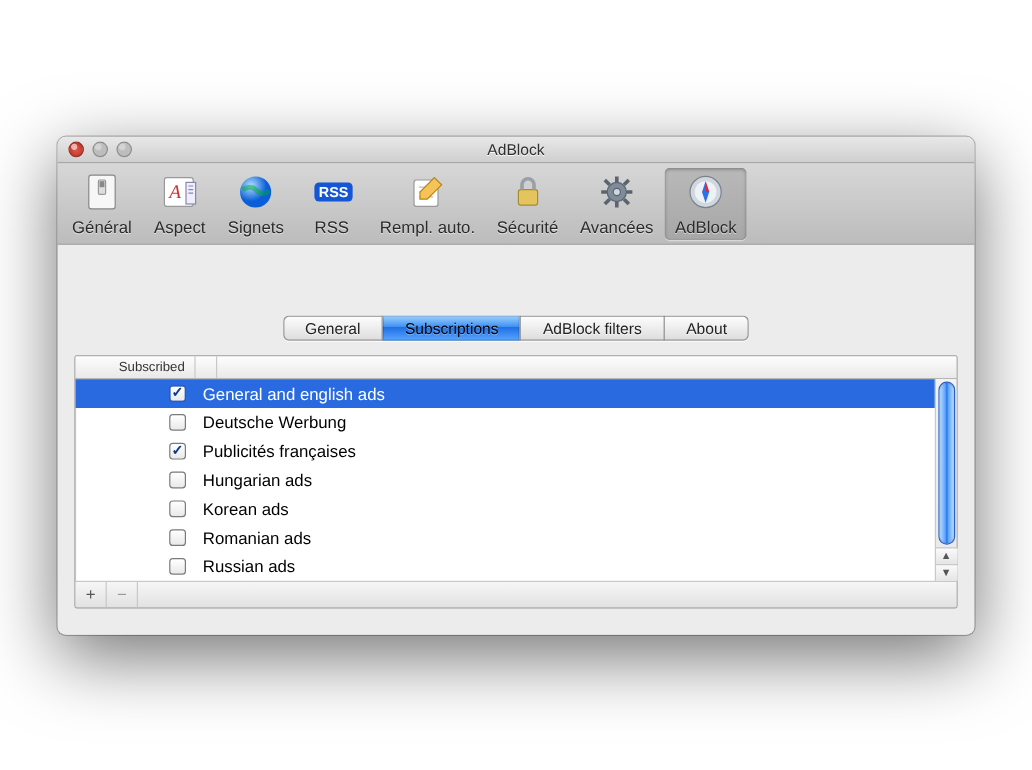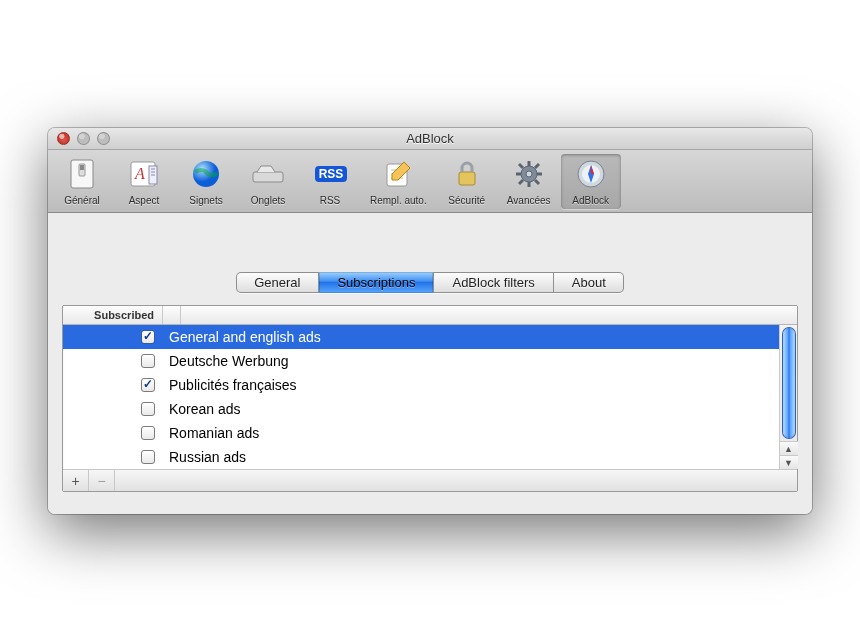--- a/index.html
+++ b/index.html
@@ -46,21 +46,21 @@
     border-radius: 4px; cursor: default;
     text-align: center;
   }
   .tb-item.selected {
     background: linear-gradient(#b9b9b9, #a7a7a7);
     box-shadow: inset 0 1px 3px rgba(0,0,0,0.35), 0 1px 0 rgba(255,255,255,0.4);
   }
   .tb-item .ico {
     width: 34px; height: 34px; display: flex; align-items: center; justify-content: center;
   }
-  .tb-item .lbl { font-size: 10px; color: #2b2b2b; text-shadow: 0 1px 0 rgba(255,255,255,0.6); margin-top: 4px; white-space: nowrap; }
+  .tb-item .lbl { font-size: 14px; color: #2b2b2b; text-shadow: 0 1px 0 rgba(255,255,255,0.6); margin-top: 4px; white-space: nowrap; }
 
   
   .pane {
     background: #ececec;
     padding: 16px 14px 22px 14px;
   }
 
   
   .segwrap { display: flex; justify-content: center; margin-bottom: 12px; }
   .seg {
@@ -90,21 +90,21 @@
   }
   .table-head {
     display: flex; font-size: 11px;
     background: linear-gradient(#fdfdfd, #e9e9e9);
     border-bottom: 1px solid #b6b6b6;
   }
   .table-head .col {
     padding: 3px 8px; border-right: 1px solid #c8c8c8;
     color: #333;
   }
-  .col-sub { width: 100px; text-align: right; padding-right: 6px; font-weight: bold; }
+  .col-sub { width: 100px; text-align: right; padding-right: 6px; }
   .col-name { flex: 1; }
   .col-scroll { width: 18px; border-right: none; }
 
   .table-body-wrap { display: flex; }
   .rows { flex: 1; }
   .row {
     display: flex; align-items: center; height: 24px;
     font-size: 14px; color: #000000;
   }
   .row.selected { background: #2a6ae0; color: #fff; }
@@ -202,29 +202,20 @@
               <radialGradient id="gb" cx="35%" cy="30%">
                 <stop offset="0%" stop-color="#aee1ff"></stop>
                 <stop offset="100%" stop-color="#0b5ed7"></stop>
               </radialGradient>
             </defs>
             <circle cx="16" cy="16" r="13" fill="url(#gb)"></circle>
             <path d="M5 14 Q12 10 16 14 Q22 20 27 15" stroke="#0a3" stroke-width="4" fill="none" opacity="0.5"></path>
           </svg>
       </span>
       <span class="lbl">Signets</span>
-    </div>
-    <div class="tb-item">
-      <span class="ico">
-        <svg width="34" height="32">
-            <rect x="2" y="14" width="30" height="10" rx="2" fill="#d9d9d9" stroke="#8a8a8a"></rect>
-            <path d="M6 14 L10 8 L20 8 L24 14" fill="#e9e9e9" stroke="#8a8a8a"></path>
-          </svg>
-      </span>
-      <span class="lbl">Onglets</span>
     </div>
     <div class="tb-item">
       <span class="ico">
         <svg width="36" height="32">
             <rect x="2" y="8" width="32" height="16" rx="4" fill="#1556d6"></rect>
             <text x="18" y="20" font-size="12" font-weight="bold" fill="#fff" text-anchor="middle">RSS</text>
           </svg>
       </span>
       <span class="lbl">RSS</span>
     </div>
@@ -316,20 +307,26 @@
           <div class="row">
             <div class="cell-sub">
                 <span class="chk checked"></span>
               </div>
             <div class="cell-name">Publicités françaises</div>
           </div>
           <div class="row">
             <div class="cell-sub">
                 <span class="chk"></span>
               </div>
+            <div class="cell-name">Hungarian ads</div>
+          </div>
+          <div class="row">
+            <div class="cell-sub">
+                <span class="chk"></span>
+              </div>
             <div class="cell-name">Korean ads</div>
           </div>
           <div class="row">
             <div class="cell-sub">
                 <span class="chk"></span>
               </div>
             <div class="cell-name">Romanian ads</div>
           </div>
           <div class="row">
             <div class="cell-sub">

